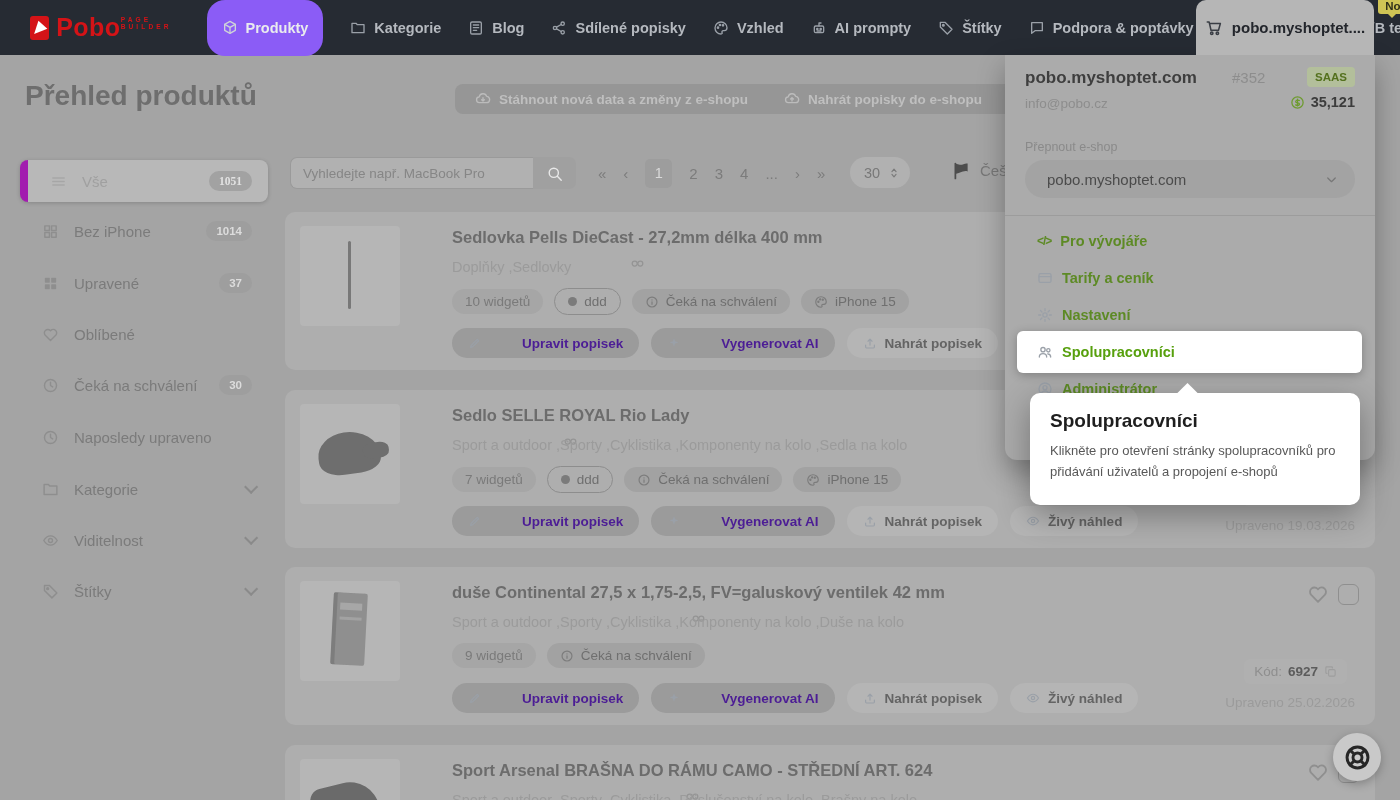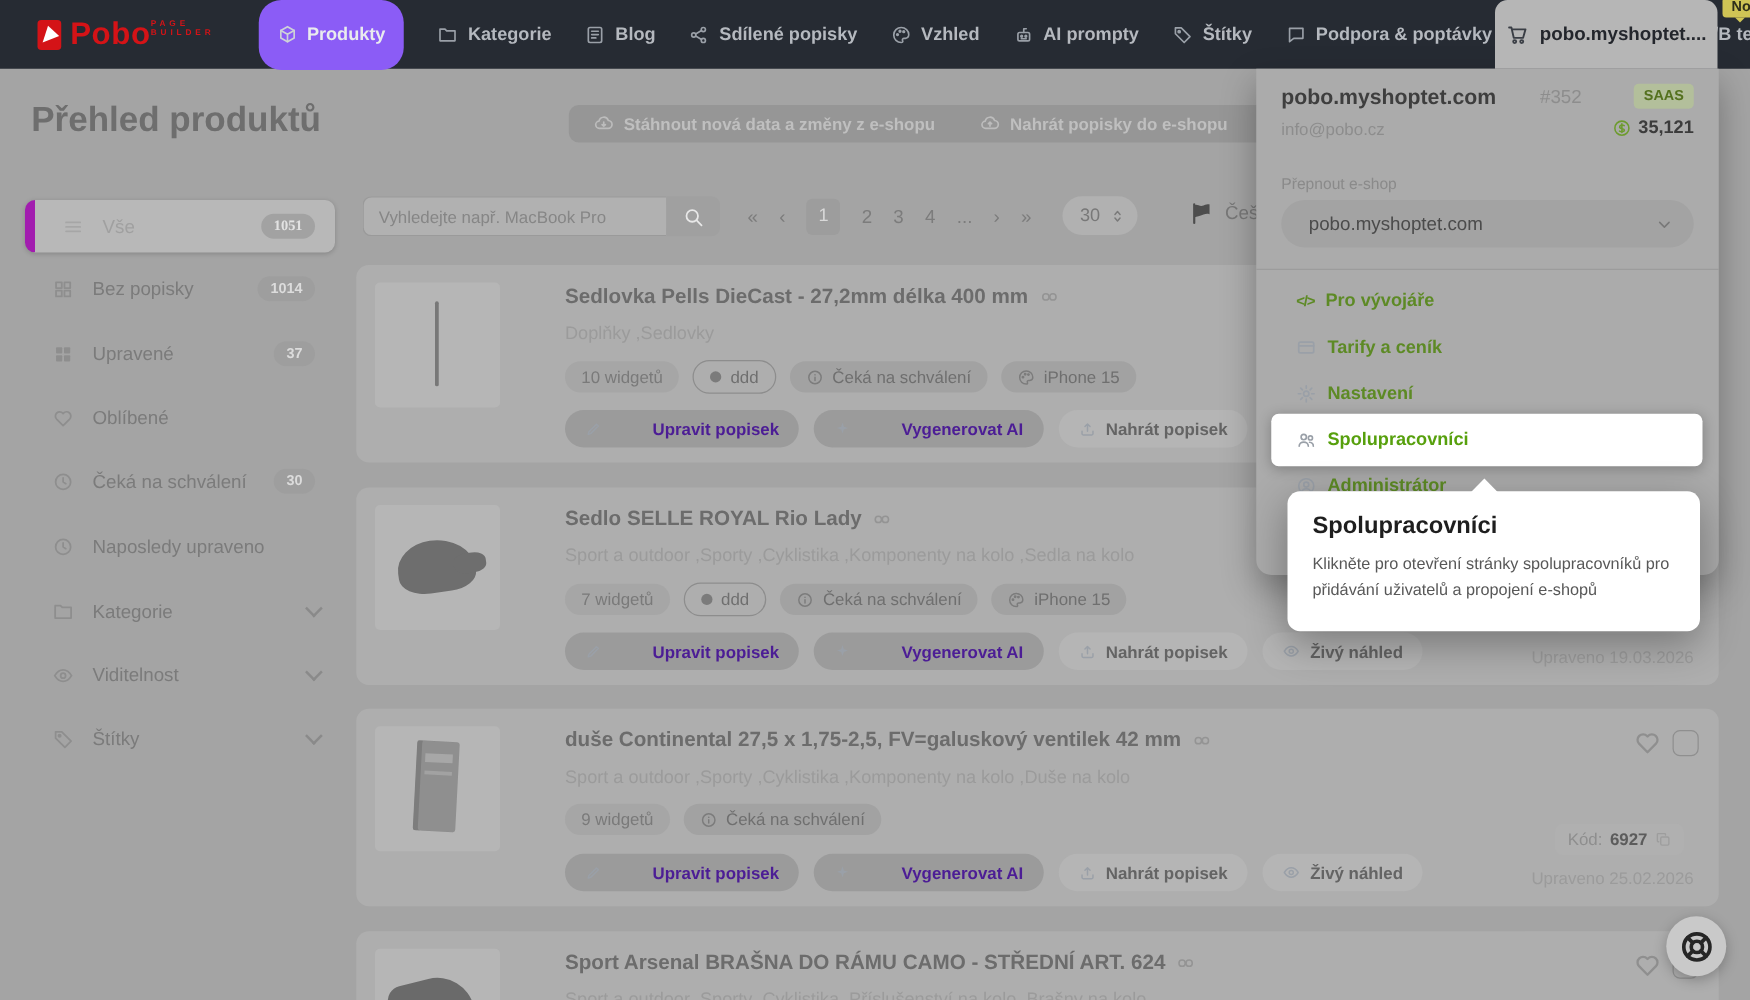--- a/index.html
+++ b/index.html
@@ -76,21 +76,21 @@
       border-radius:8px; box-shadow:0 1px 4px rgba(0,0,0,.18); color:#a0a0a0; }
   .side-item.active-card .nav-ic{ color:#a6a6a6; }
   .side-item.active-card .side-badge{ background:#a2a2a2; color:#e2e2e2;font-family:Liberation Serif, serif; }
 
   
   #products{ position:absolute; left:285px; top:212px; width:1090px; }
   .card{ position:absolute; left:0; width:1090px; height:158px; background:#aeaeae; border-radius:10px; }
   .thumb{ position:absolute; left:15px; top:14px; width:100px; height:100px; background:#b6b6b6;
       border-radius:4px; overflow:hidden; }
   .p-title{ position:absolute; left:167px; top:16px; font-size:16.5px; font-weight:700; color:#6c6c6c;
-      white-space:nowrap; display:flex; align-items:center; gap:9px; }
+      white-space:nowrap; display:flex; align-items:center; gap:9px;flex-direction:column; }
   .p-title .nav-ic{ width:15px; height:15px; color:#949494; }
   .p-cats{ position:absolute; left:167px; top:47px; font-size:14.5px; color:#9b9b9b; white-space:nowrap; }
   .chips{ position:absolute; left:167px; top:76px; display:flex; align-items:center; gap:11px; }
   .chip{ display:flex; align-items:center; gap:7px; font-size:13.5px; border-radius:15px;
       padding:5px 13px; white-space:nowrap;text-align:right; }
   .chip-widgets{ background:#a6a6a6; color:#7a7a7a; }
   .chip-dot{ border:1.5px solid #8d8d8d; color:#6f6f6f; background:transparent; }
   .chip-dot i{ width:9px; height:9px; background:#7b7b7b; border-radius:50%; }
   .chip-gray{ background:#a2a2a2; color:#6f6f6f; }
   .chip .nav-ic{ width:14px; height:14px; color:#7c7c7c; }
@@ -369,21 +369,21 @@
       </div>
       <div class="side-item" style="top: 53px;">
         <span class="nav-ic">
           <svg viewBox="0 0 24 24" fill="none" stroke="currentColor" stroke-width="2" stroke-linecap="round" stroke-linejoin="round">
             <rect x="4" y="4" width="6.5" height="6.5"></rect>
             <rect x="13.5" y="4" width="6.5" height="6.5"></rect>
             <rect x="4" y="13.5" width="6.5" height="6.5"></rect>
             <rect x="13.5" y="13.5" width="6.5" height="6.5"></rect>
           </svg>
         </span>
-        <span>Bez popisky</span>
+        <span>Bez iPhone</span>
         <span class="side-badge">1014</span>
       </div>
       <div class="side-item" style="top: 105px;">
         <span class="nav-ic">
           <svg viewBox="0 0 24 24" fill="currentColor">
             <rect x="4" y="4" width="7" height="7" rx="1"></rect>
             <rect x="13" y="4" width="7" height="7" rx="1"></rect>
             <rect x="4" y="13" width="7" height="7" rx="1"></rect>
             <rect x="13" y="13" width="7" height="7" rx="1"></rect>
           </svg>

